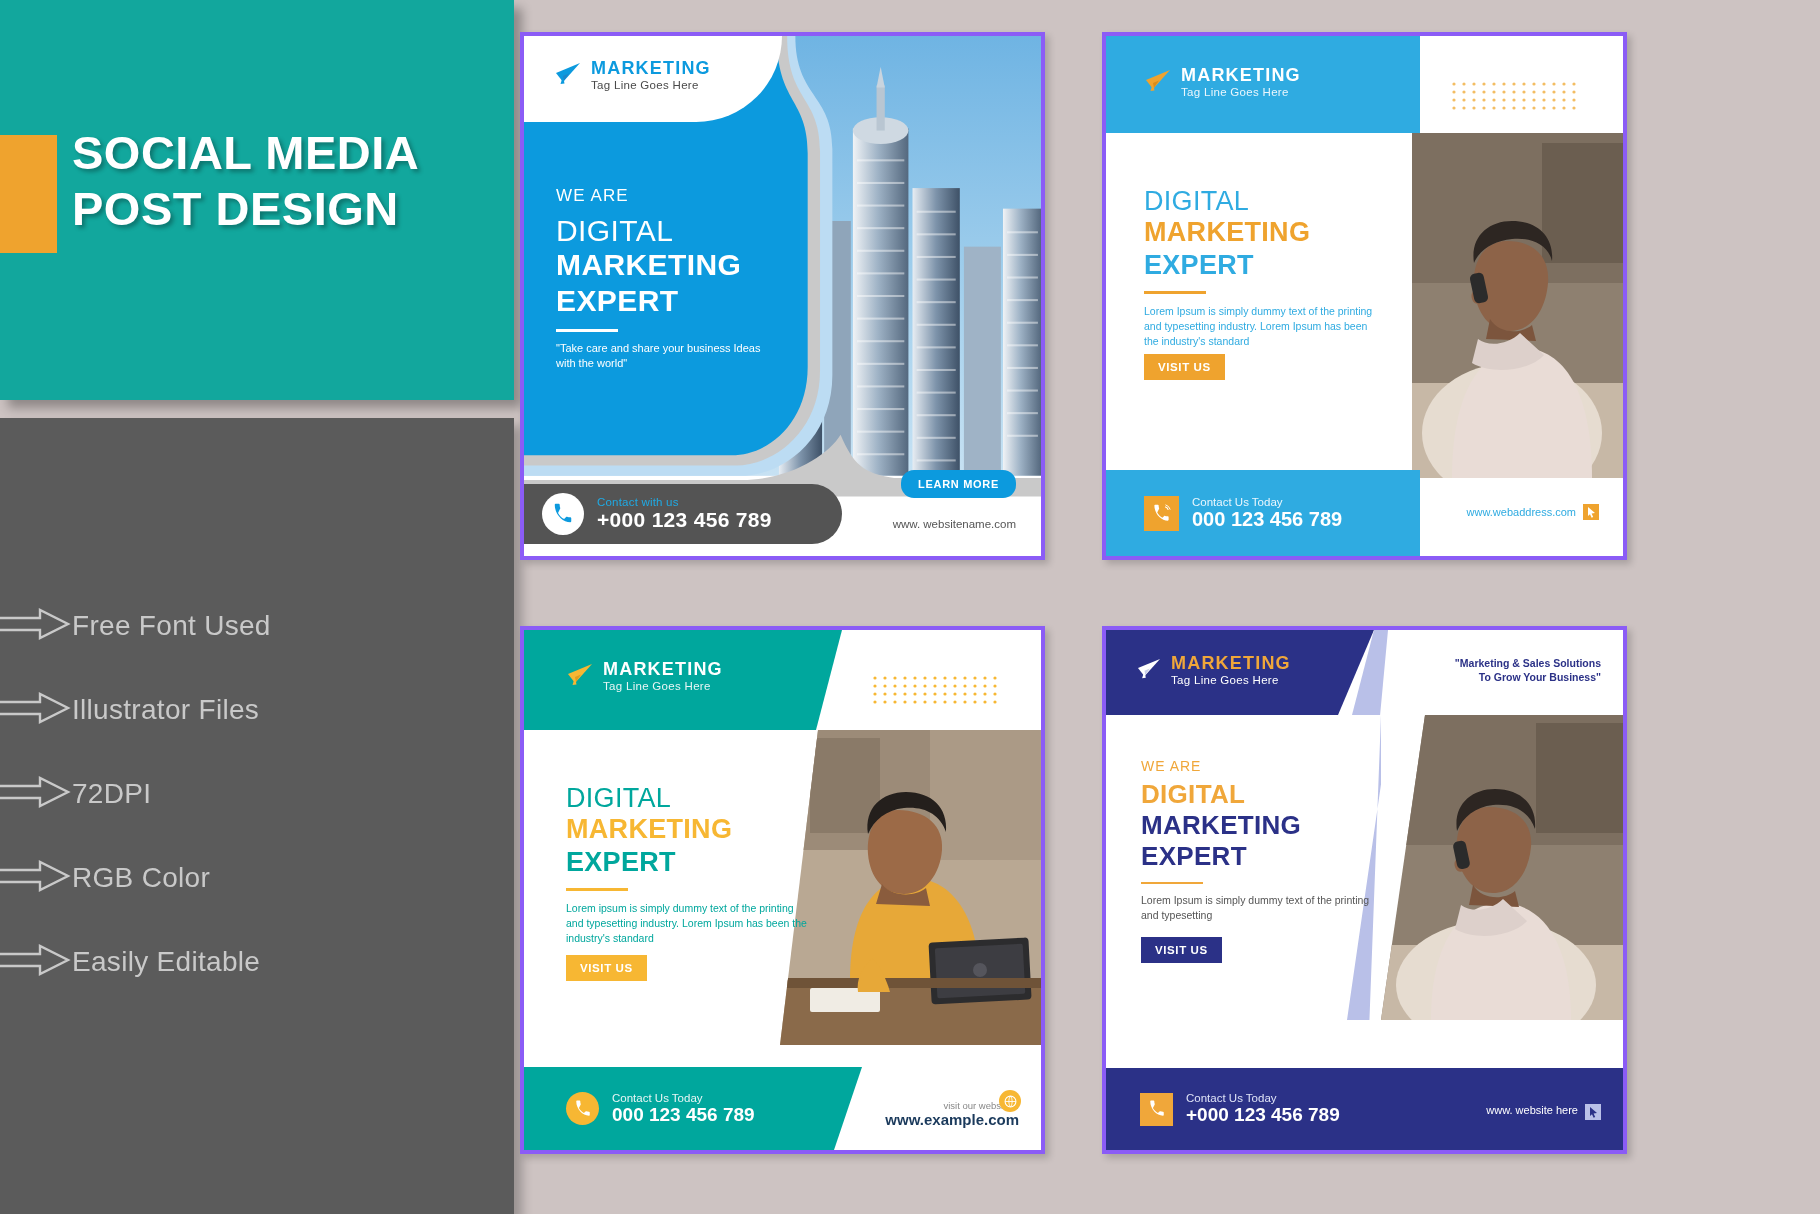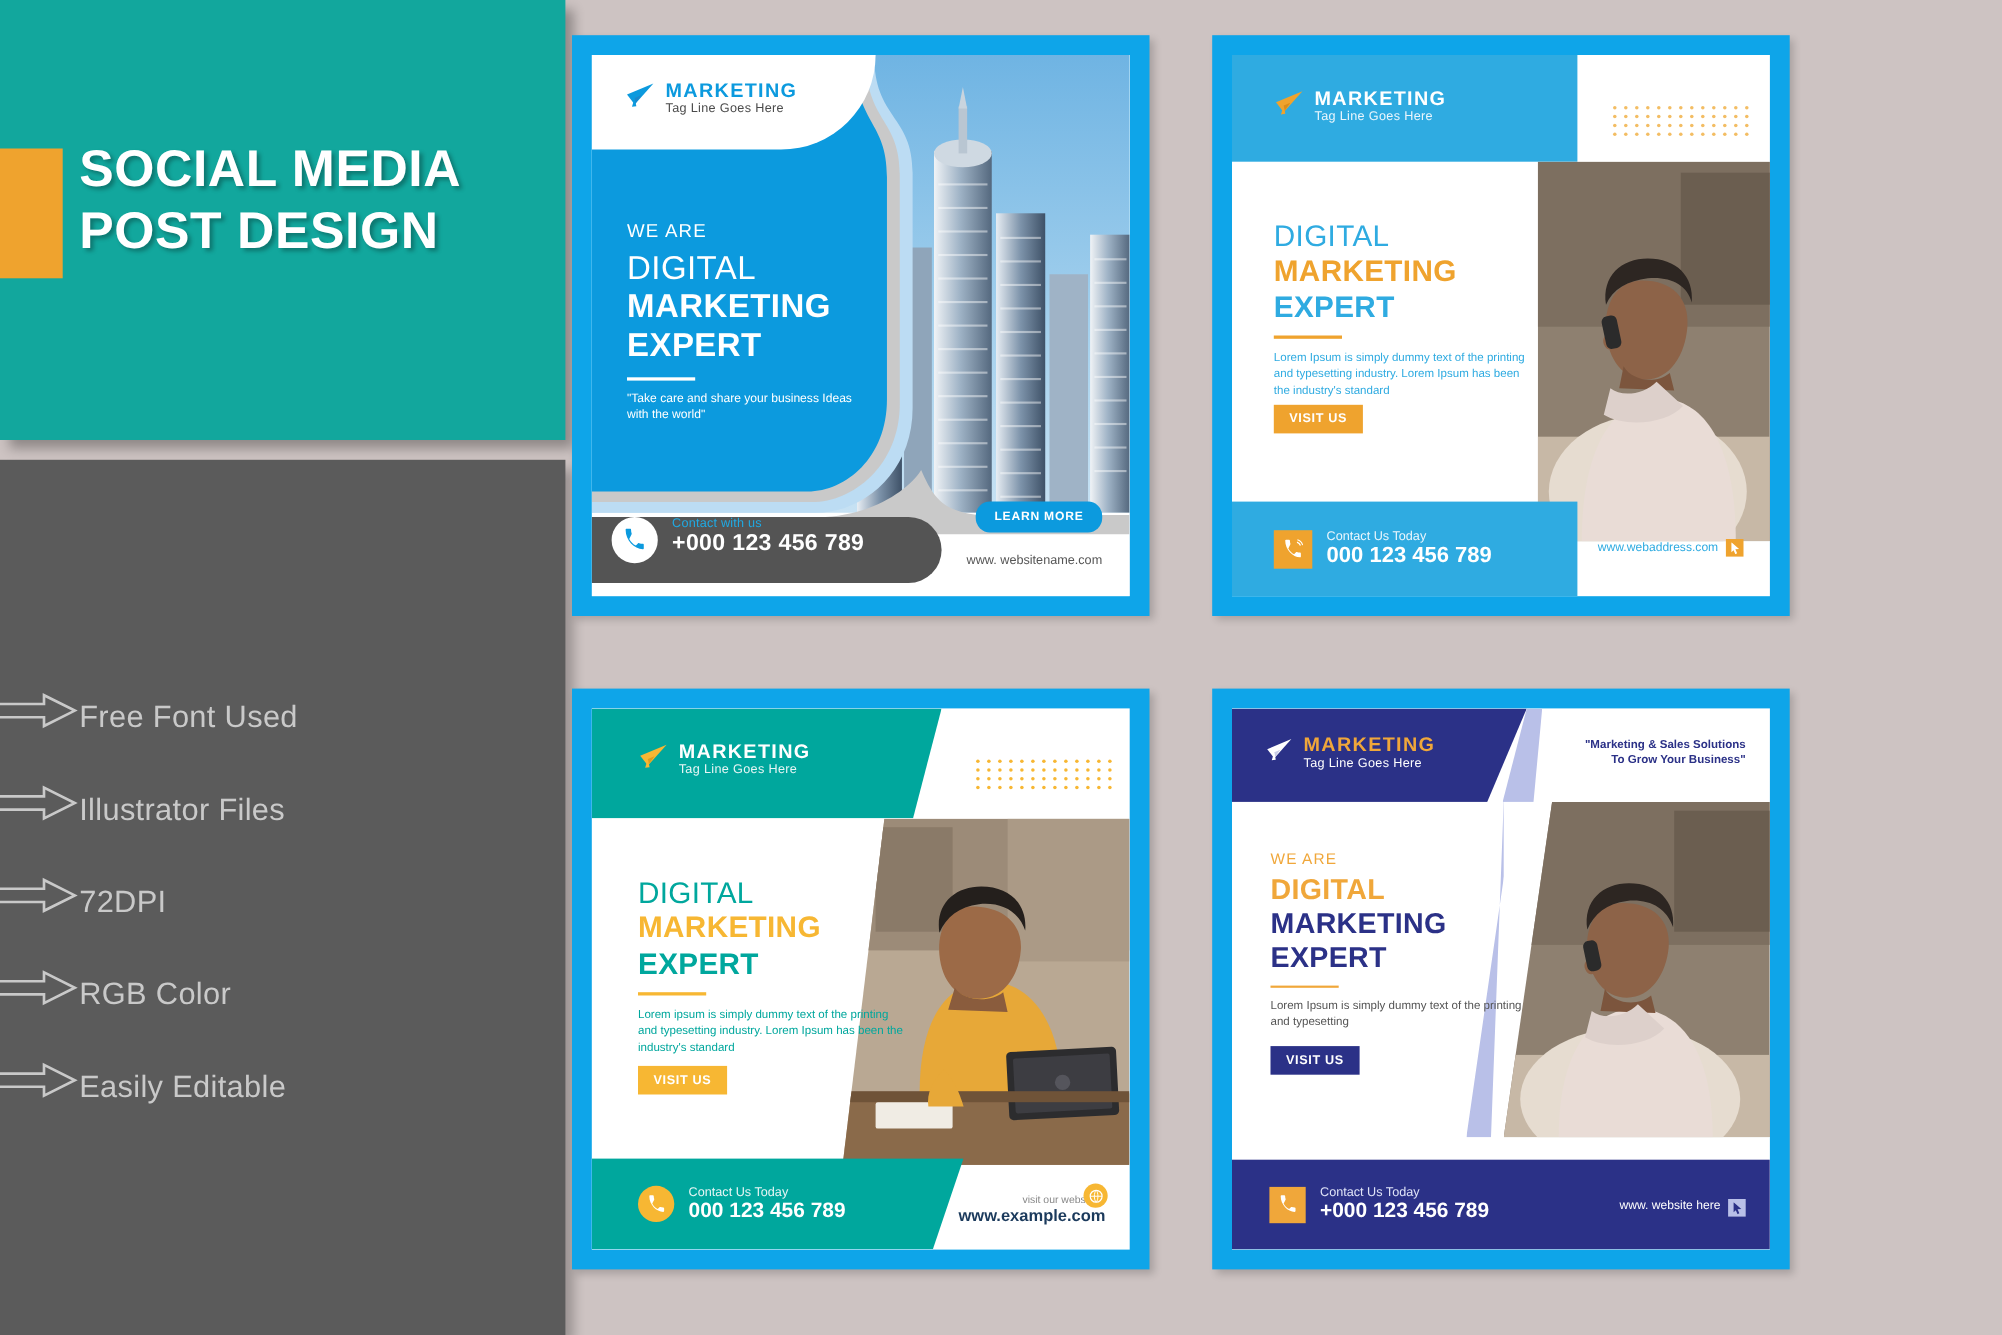--- a/index.html
+++ b/index.html
@@ -27,32 +27,32 @@
     text-shadow:3px 3px 4px rgba(0,0,0,0.30);
   }
   .title-text div { white-space:nowrap; }
 
   .spec-panel {
     position:absolute; left:0; top:418px; width:514px; height:796px;
     background:#5b5b5b;
     box-shadow:8px 8px 10px rgba(0,0,0,0.25);
   }
   .spec-list { position:absolute; left:0; top:166px; width:514px; }
-  .spec-row { display:flex; align-items:flex-end; height:84px; }
+  .spec-row { display:flex; align-items:center; height:84px; }
   .spec-arrow { width:78px; flex:0 0 78px; margin-left:-6px; }
   .spec-label {
     color:#c9c9c9; font-size:28px; font-weight:400; letter-spacing:0.3px;
     white-space:nowrap;
   }
 
   
   .posts { position:absolute; left:520px; top:0; width:1300px; height:1214px; }
   .post {
     position:absolute; width:525px; height:528px;
-    background:#0ea5e9; padding:18px;
+    background:#8b5cf6; padding:4px;
     box-shadow:4px 4px 7px rgba(0,0,0,0.18);
   }
   .post-inner { position:relative; width:100%; height:100%; background:#fff; overflow:hidden; }
   .p1 { left:0;   top:32px; }
   .p2 { left:582px; top:32px; }
   .p3 { left:0;   top:626px; }
   .p4 { left:582px; top:626px; }
 
   
   .logo { display:flex; align-items:center; gap:9px; }
@@ -73,21 +73,21 @@
   .p1 .copy { position:absolute; left:32px; top:150px; width:215px; z-index:8; color:#fff; }
   .p1 .we-are  { font-size:17px; font-weight:400; letter-spacing:1.1px; }
   .p1 .l-digital { font-size:30px; font-weight:400; letter-spacing:0.4px; margin-top:9px; line-height:1.08; }
   .p1 .l-marketing { font-size:30px; font-weight:700; letter-spacing:0.4px; line-height:1.18; }
   .p1 .l-expert { font-size:30px; font-weight:700; letter-spacing:0.4px; line-height:1.18; }
   .p1 .rule { width:62px; height:2.5px; background:#ffffff; margin:11px 0 9px; }
   .p1 .quote { font-size:11px; line-height:1.38; font-weight:400; }
   .p1 .footbar {
     position:absolute; left:0; bottom:12px; width:318px; height:60px;
     background:#545454; border-top-right-radius:30px; border-bottom-right-radius:30px; z-index:9;
-    display:flex; align-items:flex-start; padding-left:18px; gap:13px;
+    display:flex; align-items:center; padding-left:18px; gap:13px;
   }
   .p1 .phone-circle {
     width:42px; height:42px; border-radius:50%; background:#fff;
     display:flex; align-items:center; justify-content:center; flex:0 0 42px;
   }
   .p1 .contact-small { color:#1faae4; font-size:11.5px; letter-spacing:0.2px; }
   .p1 .contact-num { color:#fff; font-size:21px; font-weight:700; letter-spacing:0.3px; line-height:1.15; }
   .p1 .learnbtn {
     position:absolute; right:25px; bottom:58px; z-index:9;
     background:#0c9ade; color:#fff; font-size:11px; font-weight:700;

